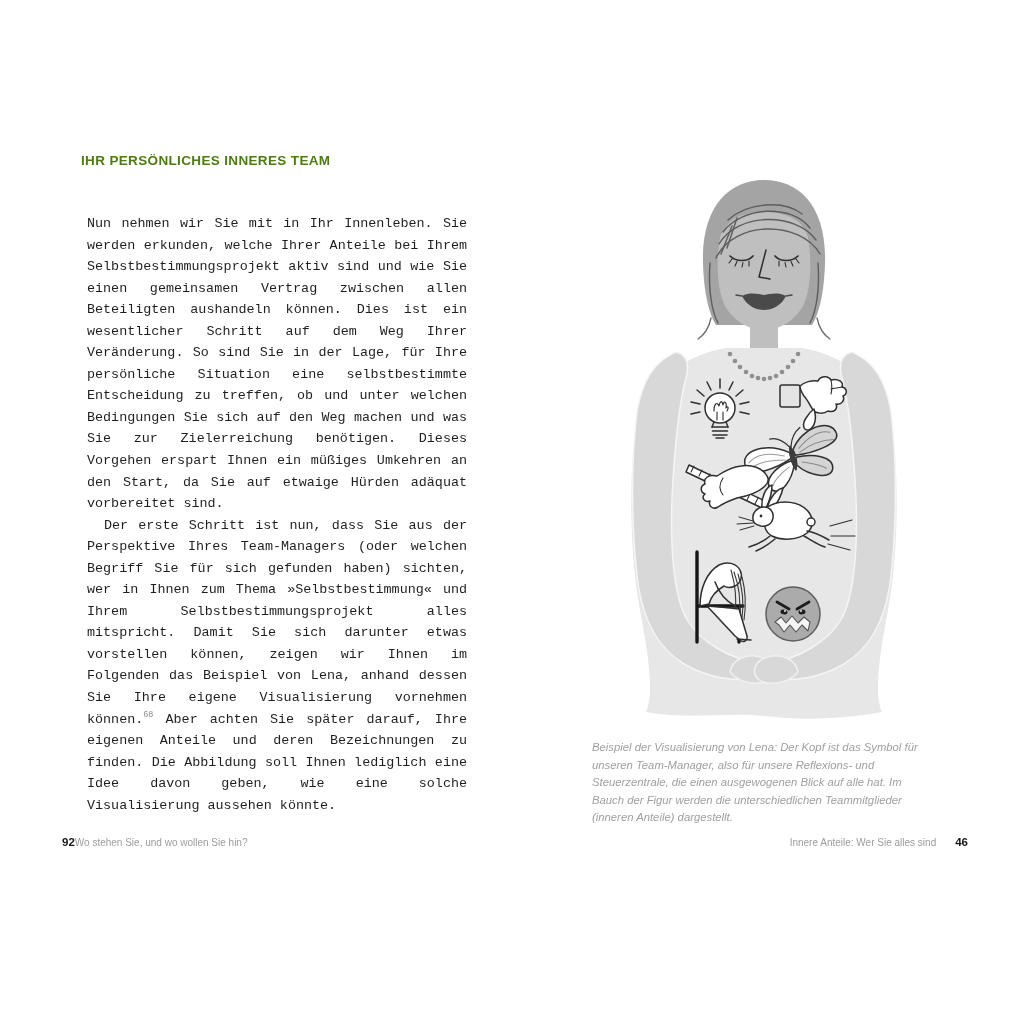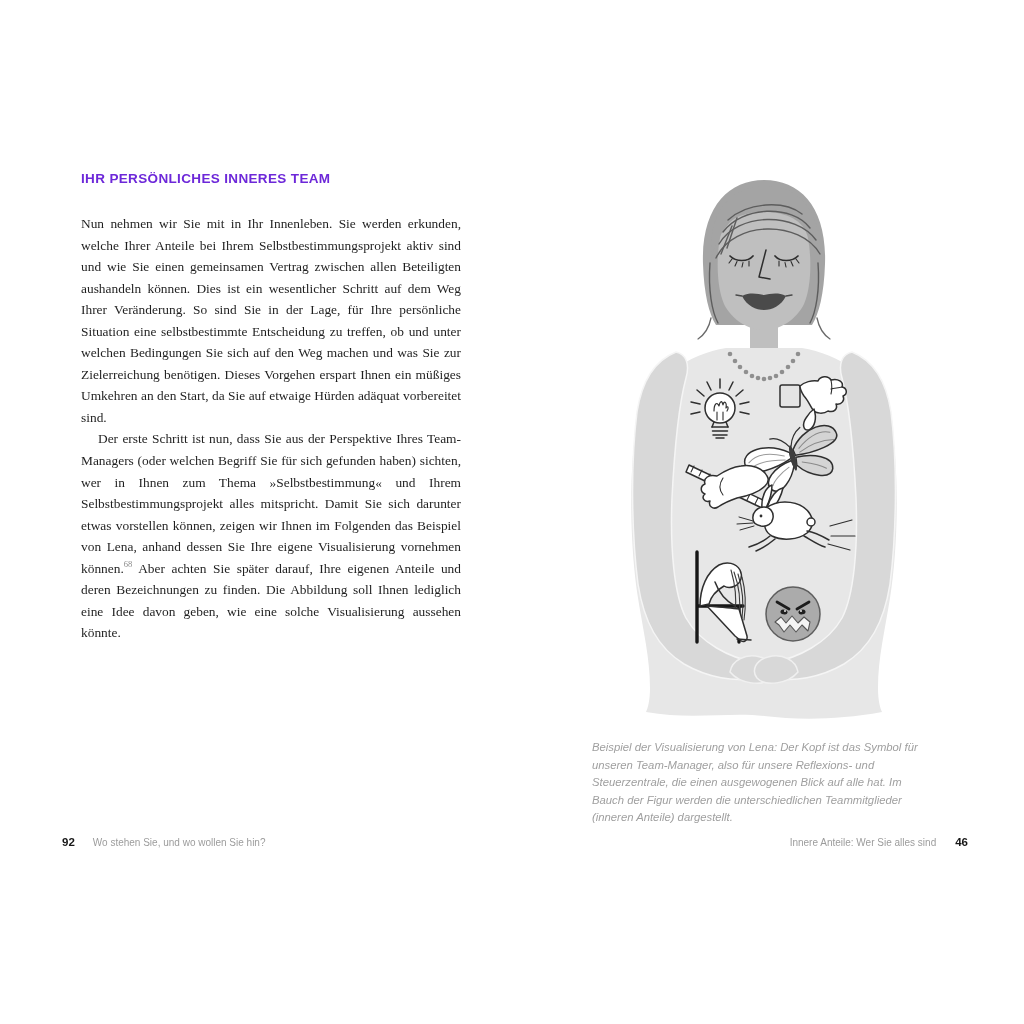--- a/index.html
+++ b/index.html
@@ -1,43 +1,43 @@
 <!DOCTYPE html>
 <html lang="de"><head>
 <meta charset="utf-8">
 <style>
   html,body { margin:0; padding:0; background:#ffffff; }
   .sheet {
     position:relative; width:1024px; height:1024px; background:#ffffff;
     overflow:hidden; font-family:"Liberation Sans", sans-serif;
   }
   .heading {
-    position:absolute; left:81px; top:171px;
+    position:absolute; left:81px; top:153px;
     font-family:"Liberation Sans", sans-serif;
-    font-size:13.5px; font-weight:700; letter-spacing:.35px; color:#6d28d9;
+    font-size:13.5px; font-weight:700; letter-spacing:.35px; color:#4d7c0f;
   }
   .bodytext {
-    position:absolute; left:81px; top:213px; width:380px;
-    font-family:Liberation Serif, serif;
+    position:absolute; left:87px; top:213px; width:380px;
+    font-family:Liberation Mono, monospace;
     font-size:13.4px; line-height:21.55px; color:#1f1f1f;
     text-align:justify; hyphens:manual;
   }
   .bodytext p { margin:0; }
   .para2 { text-indent:17px; }
   sup.fn { font-size:8.5px; color:#8a8a8a; line-height:0;margin-top:38px; }
   .figure-wrap { position:absolute; left:580px; top:168px; width:380px; height:560px; }
   .figure-wrap svg { display:block; }
   .caption {
     position:absolute; left:592px; top:739px; width:342px;
     text-align:left; font-style:italic;
     font-size:11.3px; line-height:17.6px; color:#9f9f9f;
   }
   .footer-left {
     position:absolute; left:62px; top:836px;
-    display:flex; align-items:baseline; gap:18px;
+    display:flex; align-items:baseline; 
   }
   .footer-right {
     position:absolute; right:56px; top:836px;
     display:flex; align-items:baseline; gap:19px;
   }
   .pagenum { font-weight:700; font-size:11.5px; color:#161616; }
   .foot-title { font-size:10px; color:#9c9c9c; }
 </style>
 </head>
 <body>

